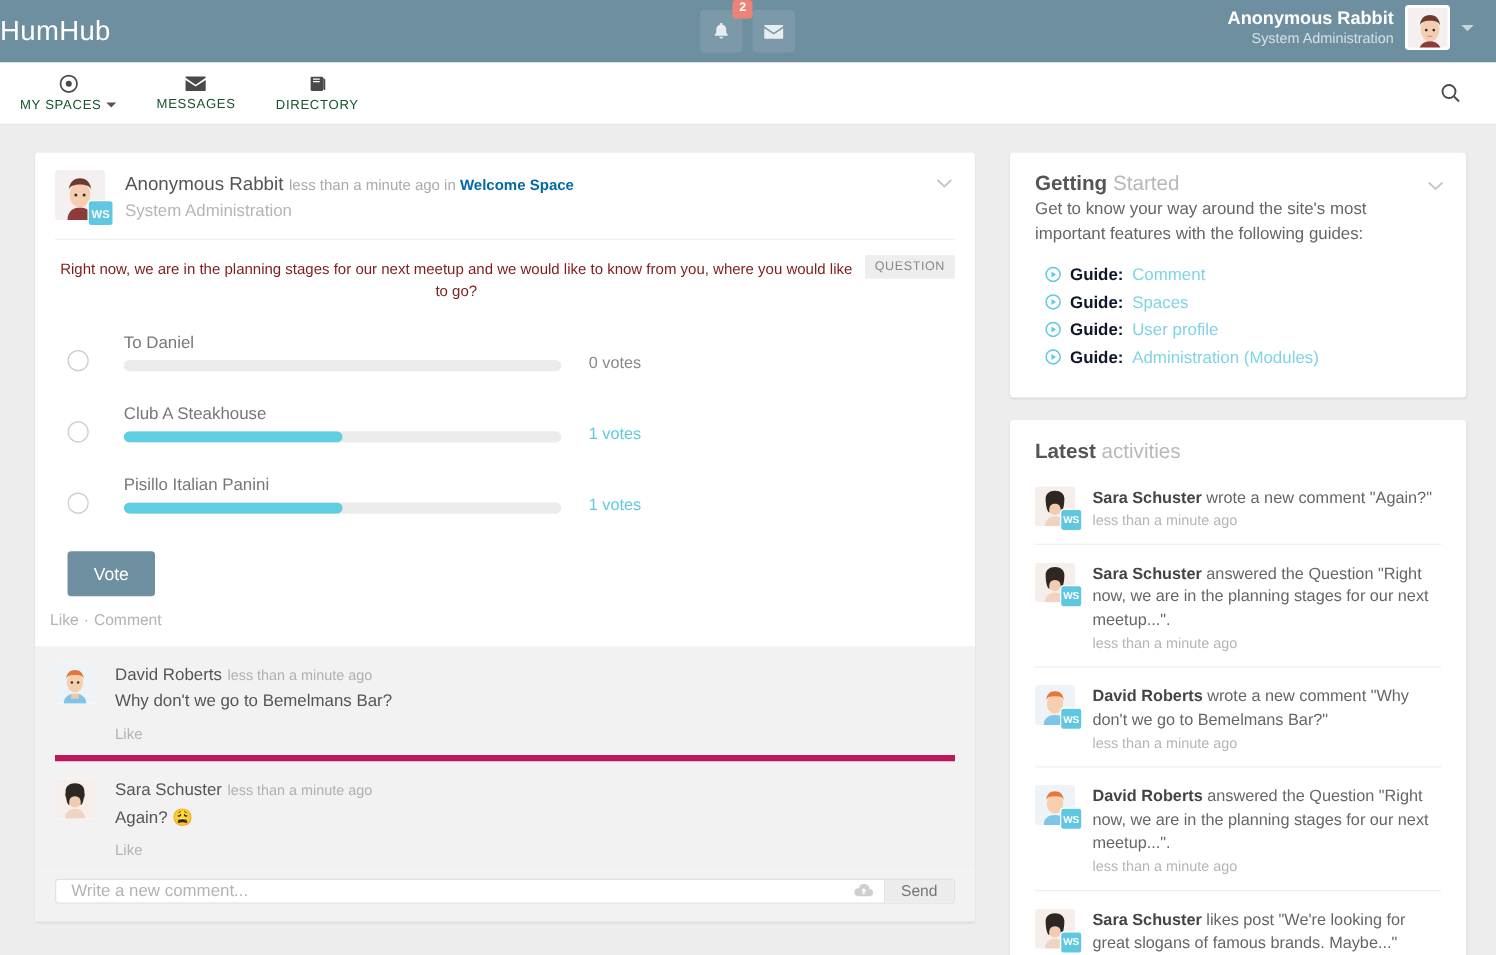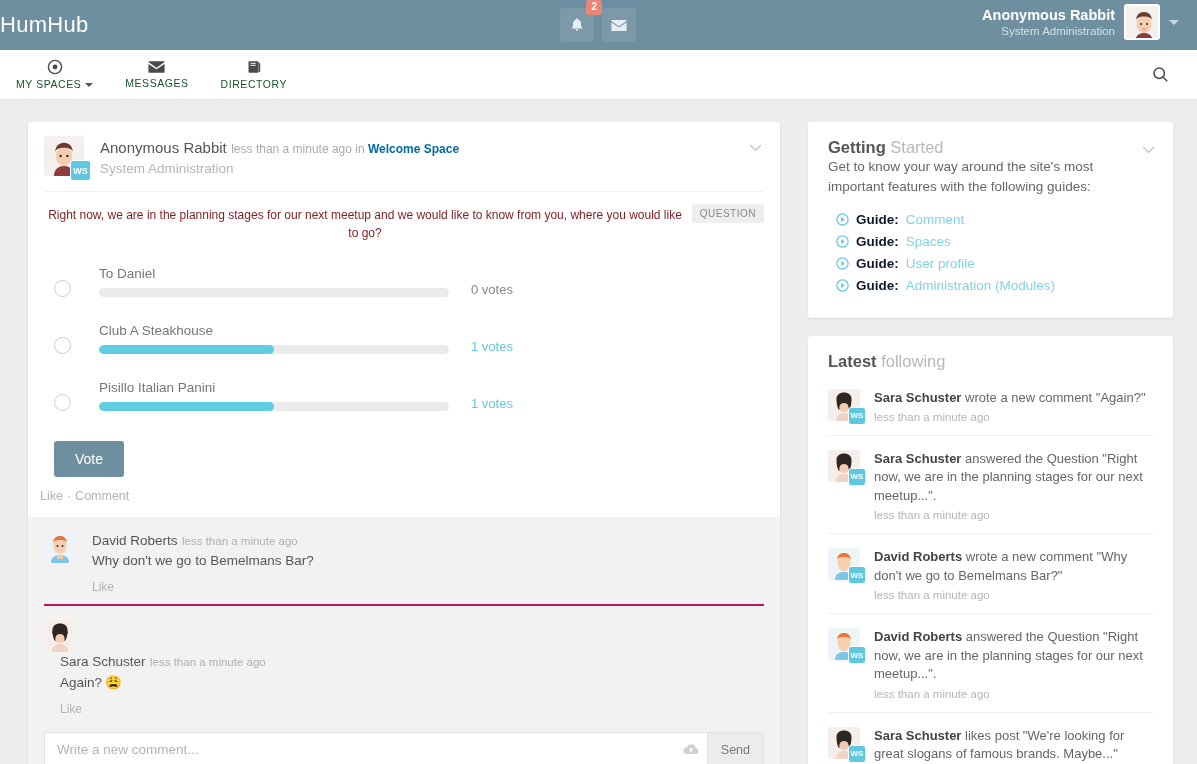--- a/index.html
+++ b/index.html
@@ -169,32 +169,32 @@
   .post-actions {
     padding: 12px 16px 14px 12px;
     font-size: 12.5px; color: #b3b3b3;
   }
   .post-actions a { color: #b3b3b3; text-decoration: none; cursor: pointer; }
   .sep { margin: 0 4px; }
 
   
   .comments { background: #f2f2f2; padding: 0 16px; }
   .comment { display: flex; padding: 14px 0 10px; }
-  .comment + .comment { border-top: 2px solid #be185d; flex-direction: column; }
+  .comment + .comment { border-top: 5px solid #be185d; }
   .c-avatar { width: 32px; height: 32px; border-radius: 3px; overflow: hidden; flex: none; background:#fff; }
   .c-body { margin-left: 16px; flex: 1; }
   .c-name { font-size: 13.5px; color: #555; }
   .c-time { color: #b0b0b0; font-size: 11.5px; }
   .c-text { font-size: 13.5px; color: #555; margin-top: 4px; }
   .c-like { font-size: 12px; color: #b3b3b3; margin-top: 12px; cursor: pointer; }
 
   .comment-input-wrap { background: #f2f2f2; padding: 6px 16px 14px; }
   .comment-input-box {
     background: #fff; border: 1px solid #e2e2e2; border-radius: 3px;
-    display: flex; align-items: center; height: 36px;
+    display: flex; align-items: center; height: 20px;
   }
   .comment-input {
     flex: 1; border: none; outline: none;
     font-size: 13.5px; color: #555; padding: 0 12px;
     font-family: inherit; background: transparent;
   }
   .comment-input::placeholder { color: #b3b3b3; }
   .upload-icon { padding: 0 8px; cursor: pointer; display:flex; }
   .send-btn {
     background: #ececec; border: none; border-left: 1px solid #e2e2e2;
@@ -501,21 +501,21 @@
             <b>Guide:</b>
             <span>Administration (Modules)</span>
           </li>
         </ul>
       </div>
     </div>
 
     <div class="card">
       <div class="panel" style="padding-bottom:0">
         <div class="panel-title" style="margin-bottom:0">
-          <b>Latest</b><span> following</span>
+          <b>Latest</b><span> activities</span>
         </div>
       </div>
       <div class="panel-list act-list">
 
         <div class="act-item">
           <div class="act-av-wrap">
             <div class="act-avatar">
               <svg width="32" height="32" viewBox="0 0 32 32">
                 <rect width="32" height="32" fill="#f6eeea"></rect>
                 <path d="M8 32c0-5 3.5-8 8-8s8 3 8 8z" fill="#f0d3c3"></path>

